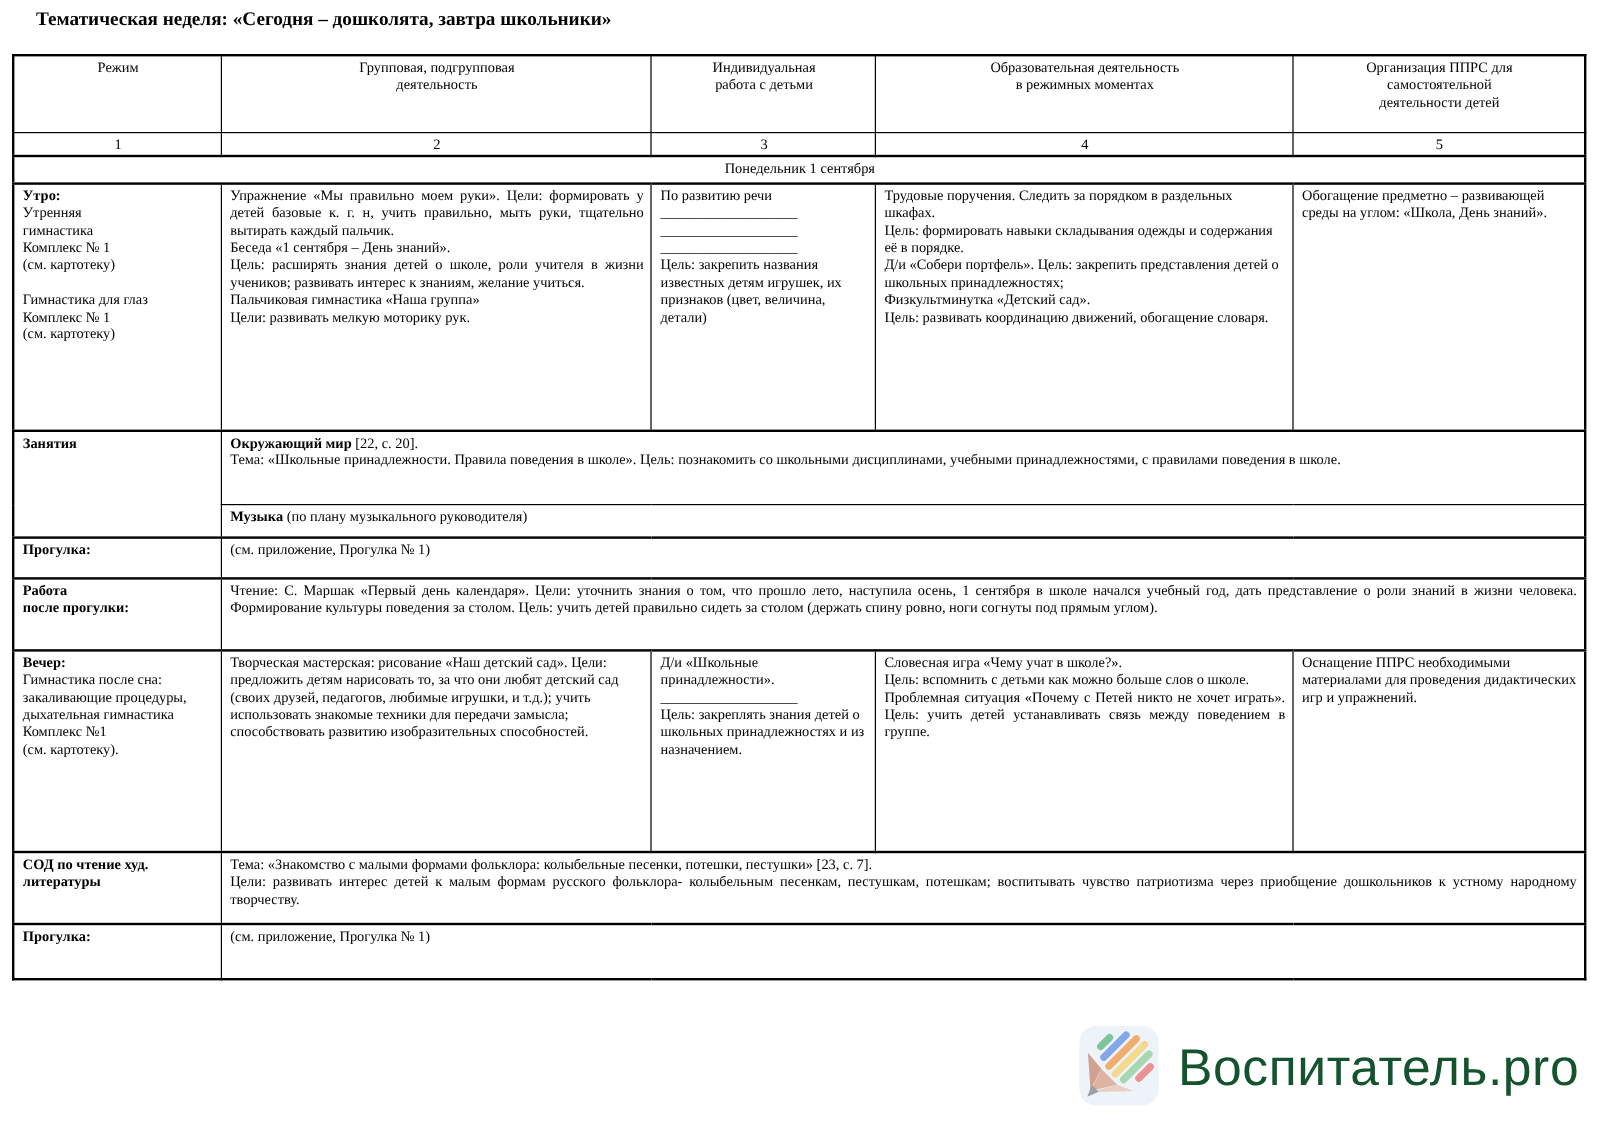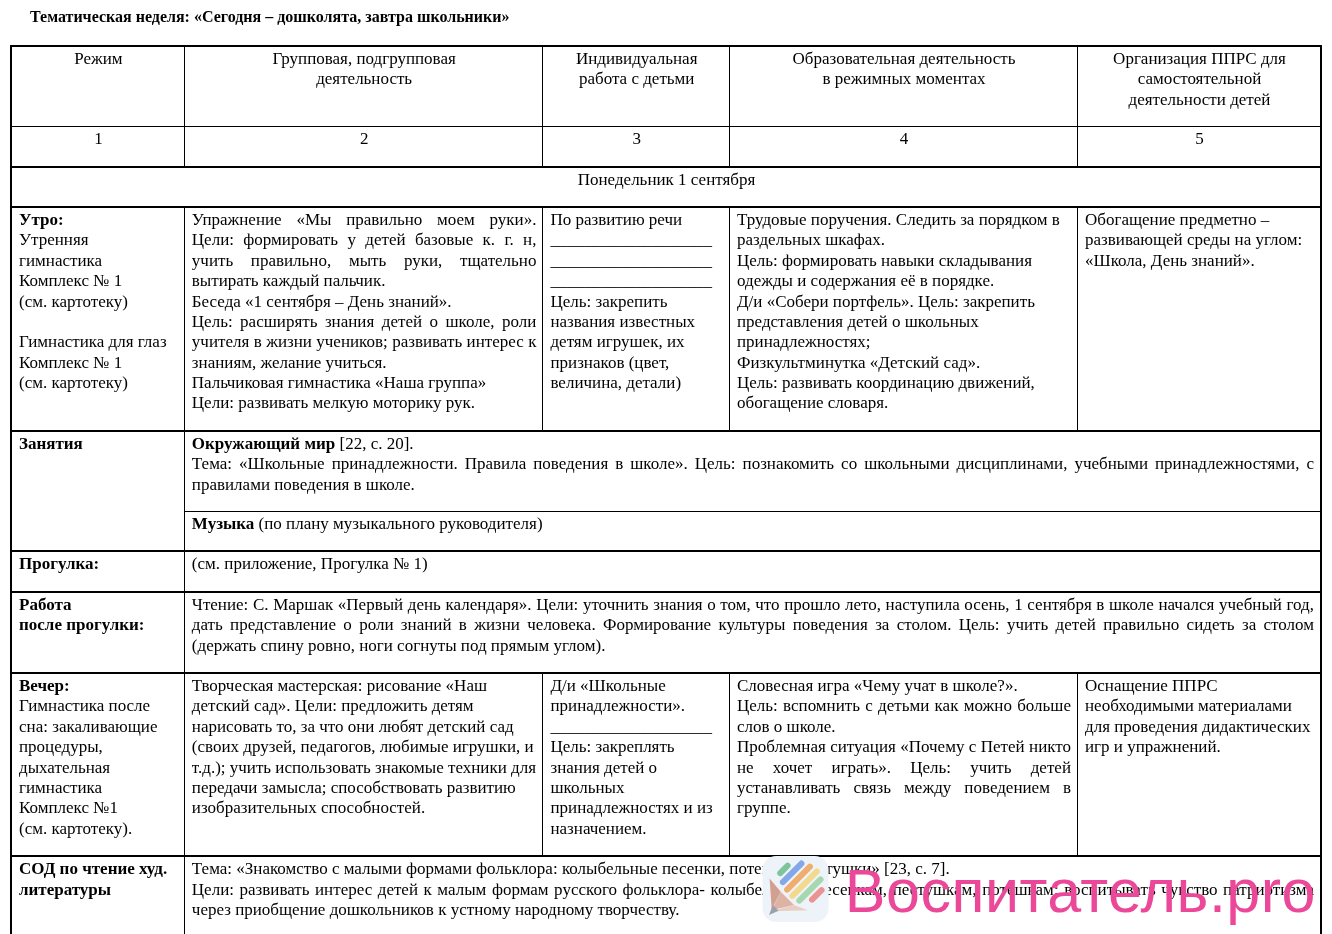--- a/index.html
+++ b/index.html
@@ -12,22 +12,22 @@
     font-size:16px;font-weight:bold;white-space:nowrap;
   }
   table.plan{
     position:absolute;left:10px;top:45px;width:1312px;
     border-collapse:collapse;table-layout:fixed;
     border:2px solid #000;
   }
   .plan td,.plan th{
     border:1px solid #000;
     vertical-align:top;
-    padding:2px 6px 16px 7px;
-    font-size:17px;line-height:1.2;
+    padding:2px 6px 2px 7px;
+    font-size:12px;line-height:1.2;
     font-weight:normal;
     overflow:hidden;
   }
   tr.thick > td, tr.thick > th{border-top:2px solid #000;}
   .center{text-align:center;}
   .middle{vertical-align:middle;}
   .b{font-weight:bold;}
   .pre{white-space:pre-line;}
   .just{text-align:justify;}
   .block{display:block;}
@@ -43,21 +43,21 @@
   .r-vech{height:168px;}
   .r-sod{height:60px;}
   .r-prog2{height:46px;}
   
   .logo{
     position:absolute;right:16px;bottom:5px;
     display:flex;align-items:center;gap:12px;
   }
   .logo-text{
     font-family:"Liberation Sans", sans-serif;
-    font-size:61px;color:#ec4899;letter-spacing:0.5px;
+    font-size:43px;color:#14532d;letter-spacing:0.5px;
   }
 </style>
 </head>
 <body>
 
 <div class="page-title">Тематическая неделя: «Сегодня – дошколята, завтра школьники»</div>
 
 <table class="plan">
   <colgroup>
     <col style="width:13.1%">

